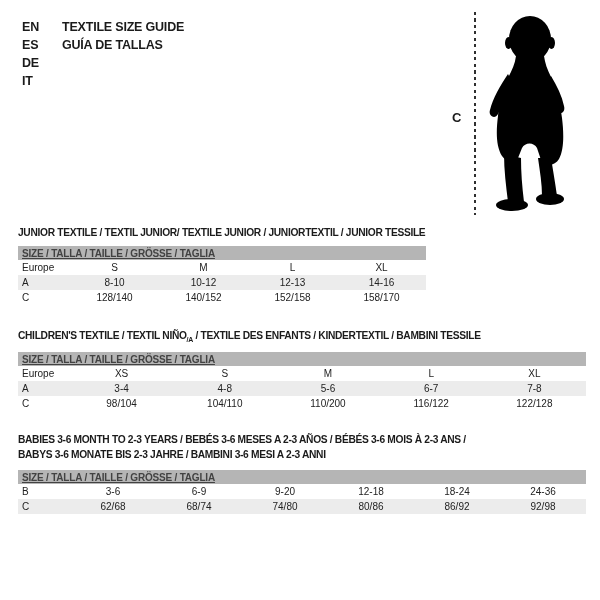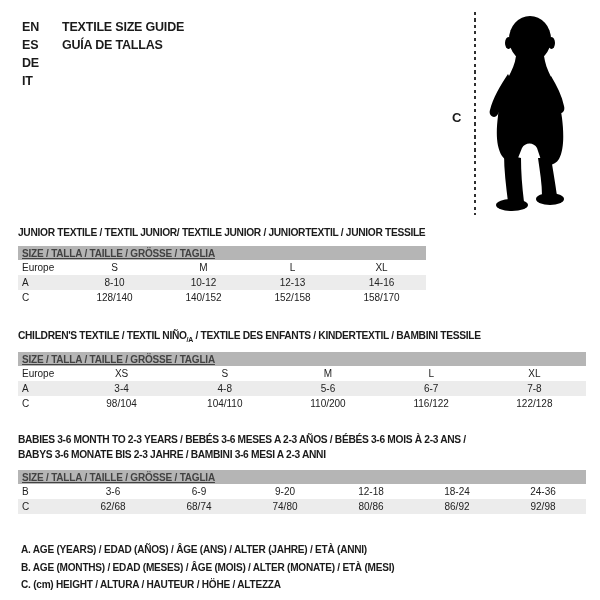--- a/index.html
+++ b/index.html
@@ -194,19 +194,14 @@
       <td>62/68</td>
       <td>68/74</td>
       <td>74/80</td>
       <td>80/86</td>
       <td>86/92</td>
       <td>92/98</td>
     </tr>
   </tbody>
     </table>
 
-  <div class="footnotes">
-    <div class="footnote">A. AGE (YEARS) / EDAD (AÑOS) / ÂGE (ANS) / ALTER (JAHRE) / ETÀ (ANNI)</div>
-    <div class="footnote">B. AGE (MONTHS) / EDAD (MESES) / ÂGE (MOIS) / ALTER (MONATE) / ETÀ (MESI)</div>
-    <div class="footnote">C. (cm) HEIGHT / ALTURA / HAUTEUR / HÖHE / ALTEZZA</div>
-  </div>
 
 </div>
 
 </body></html>

